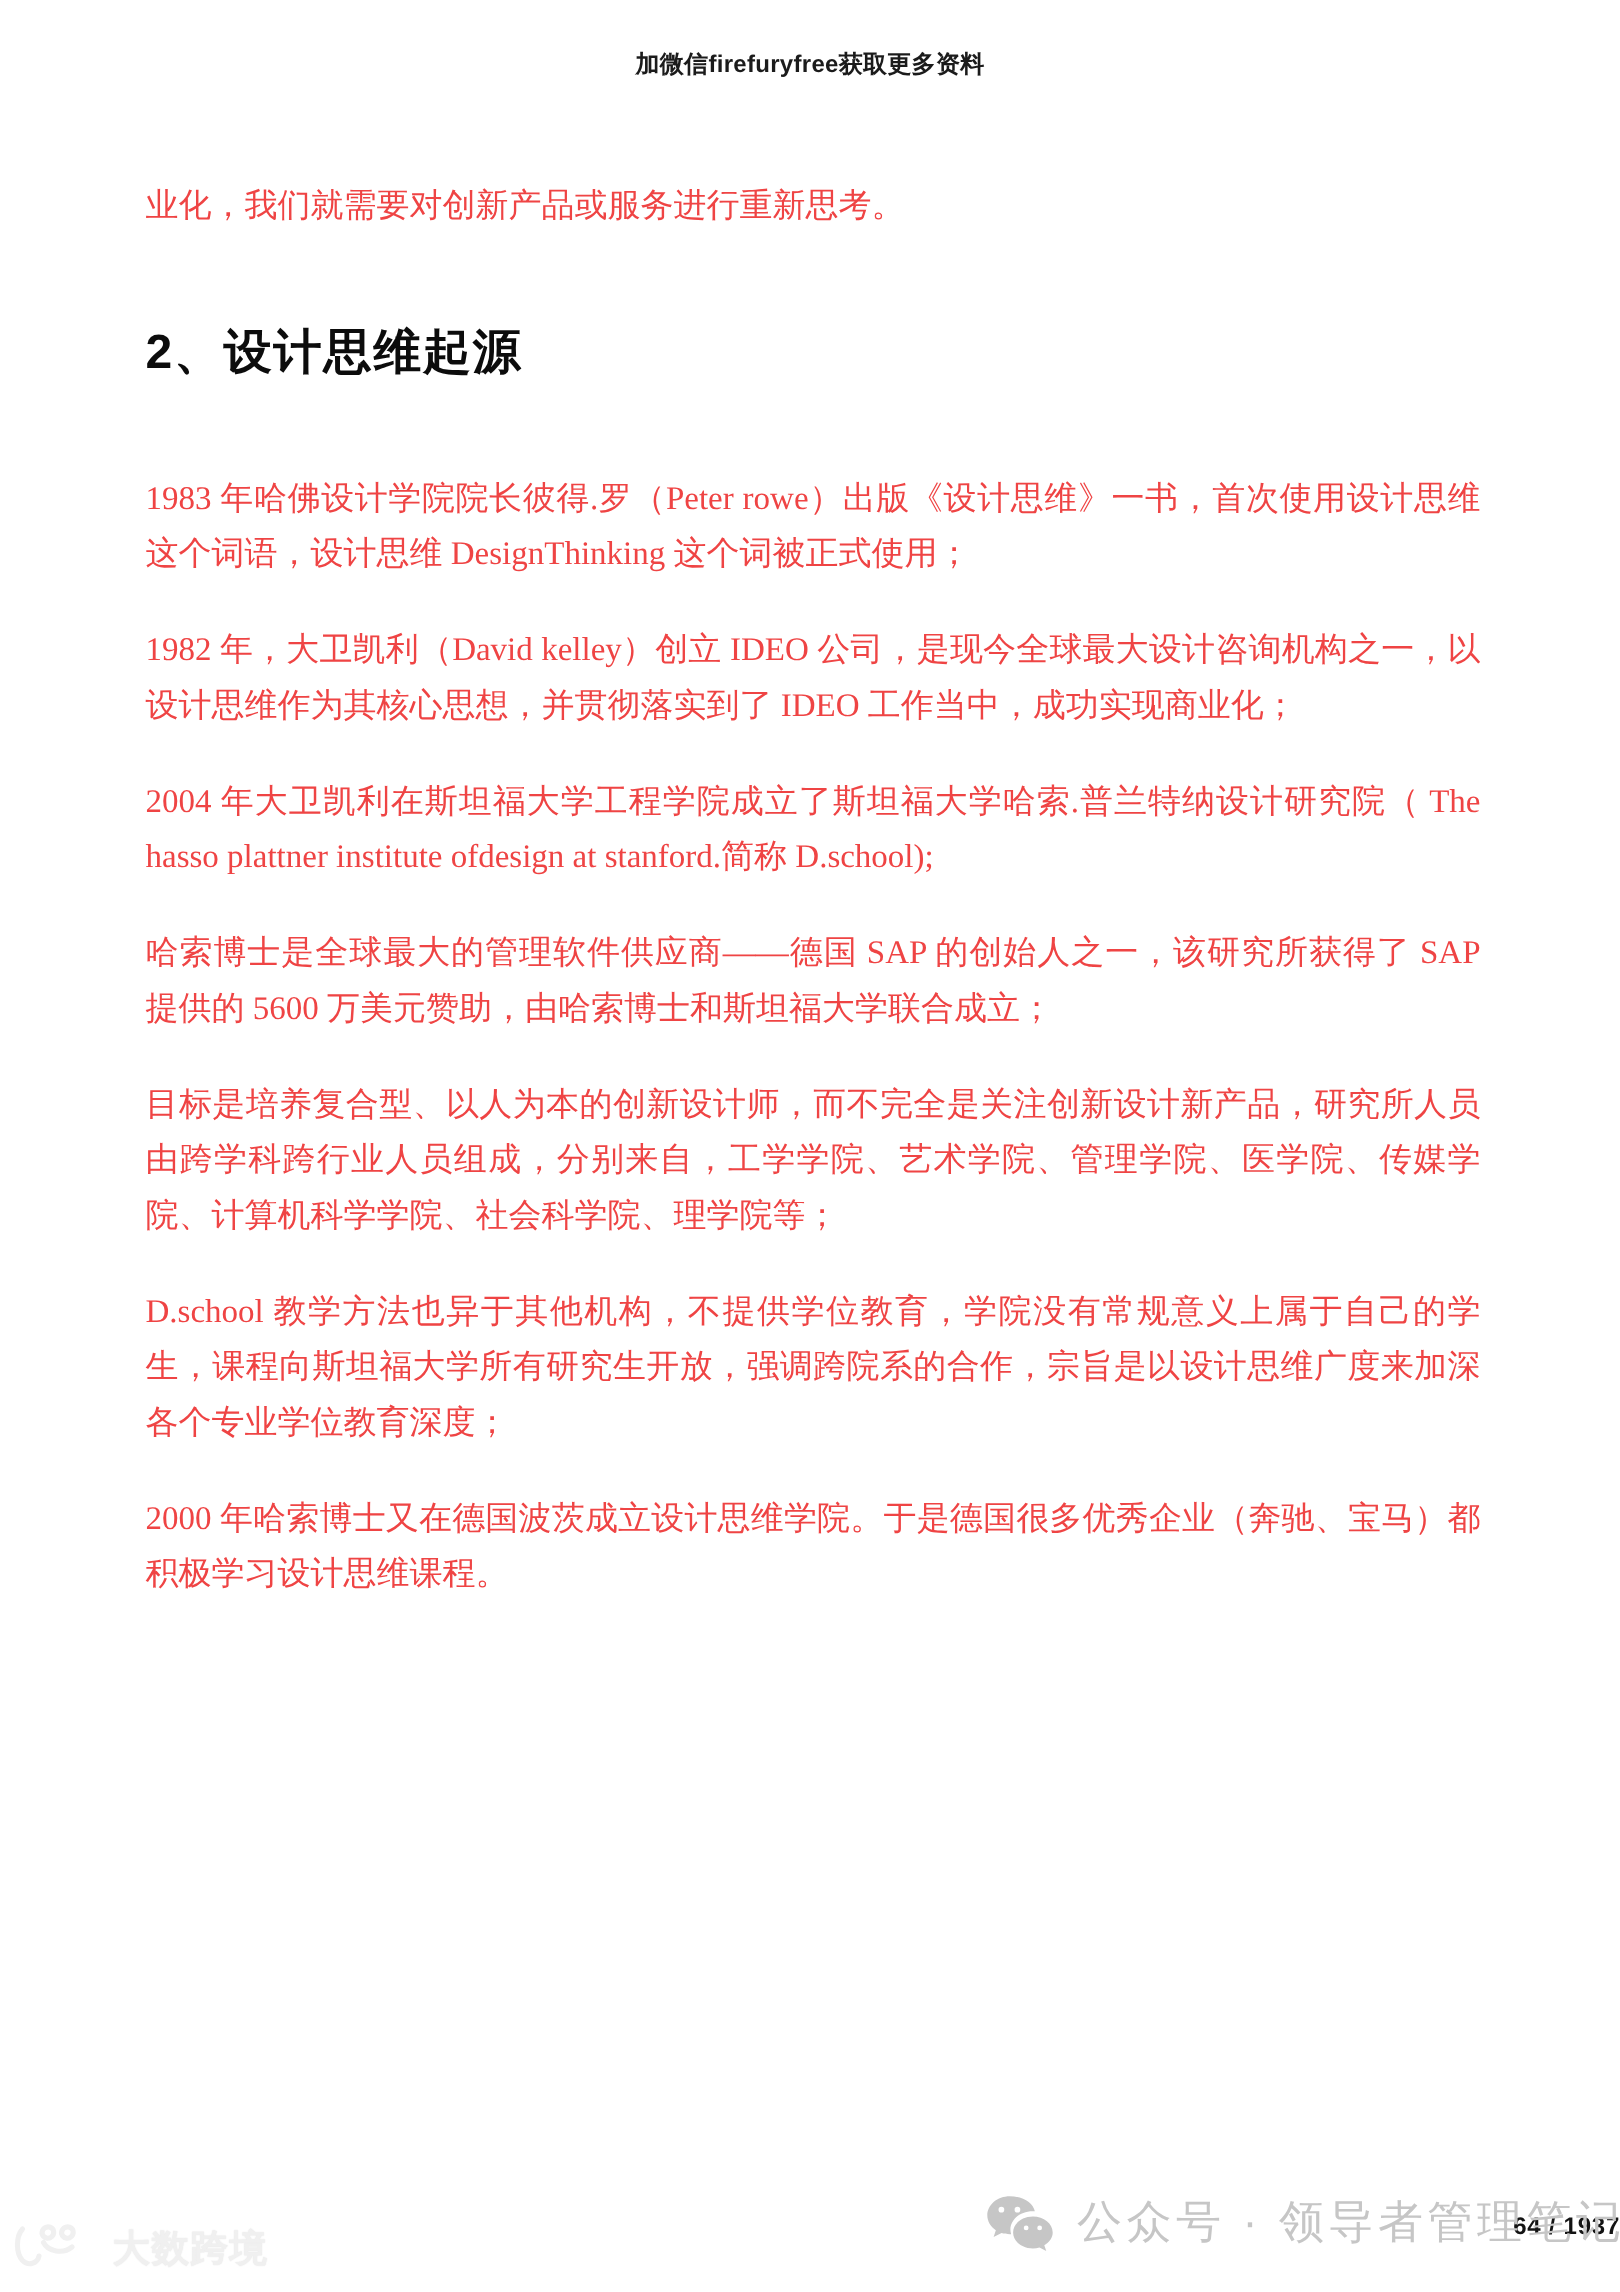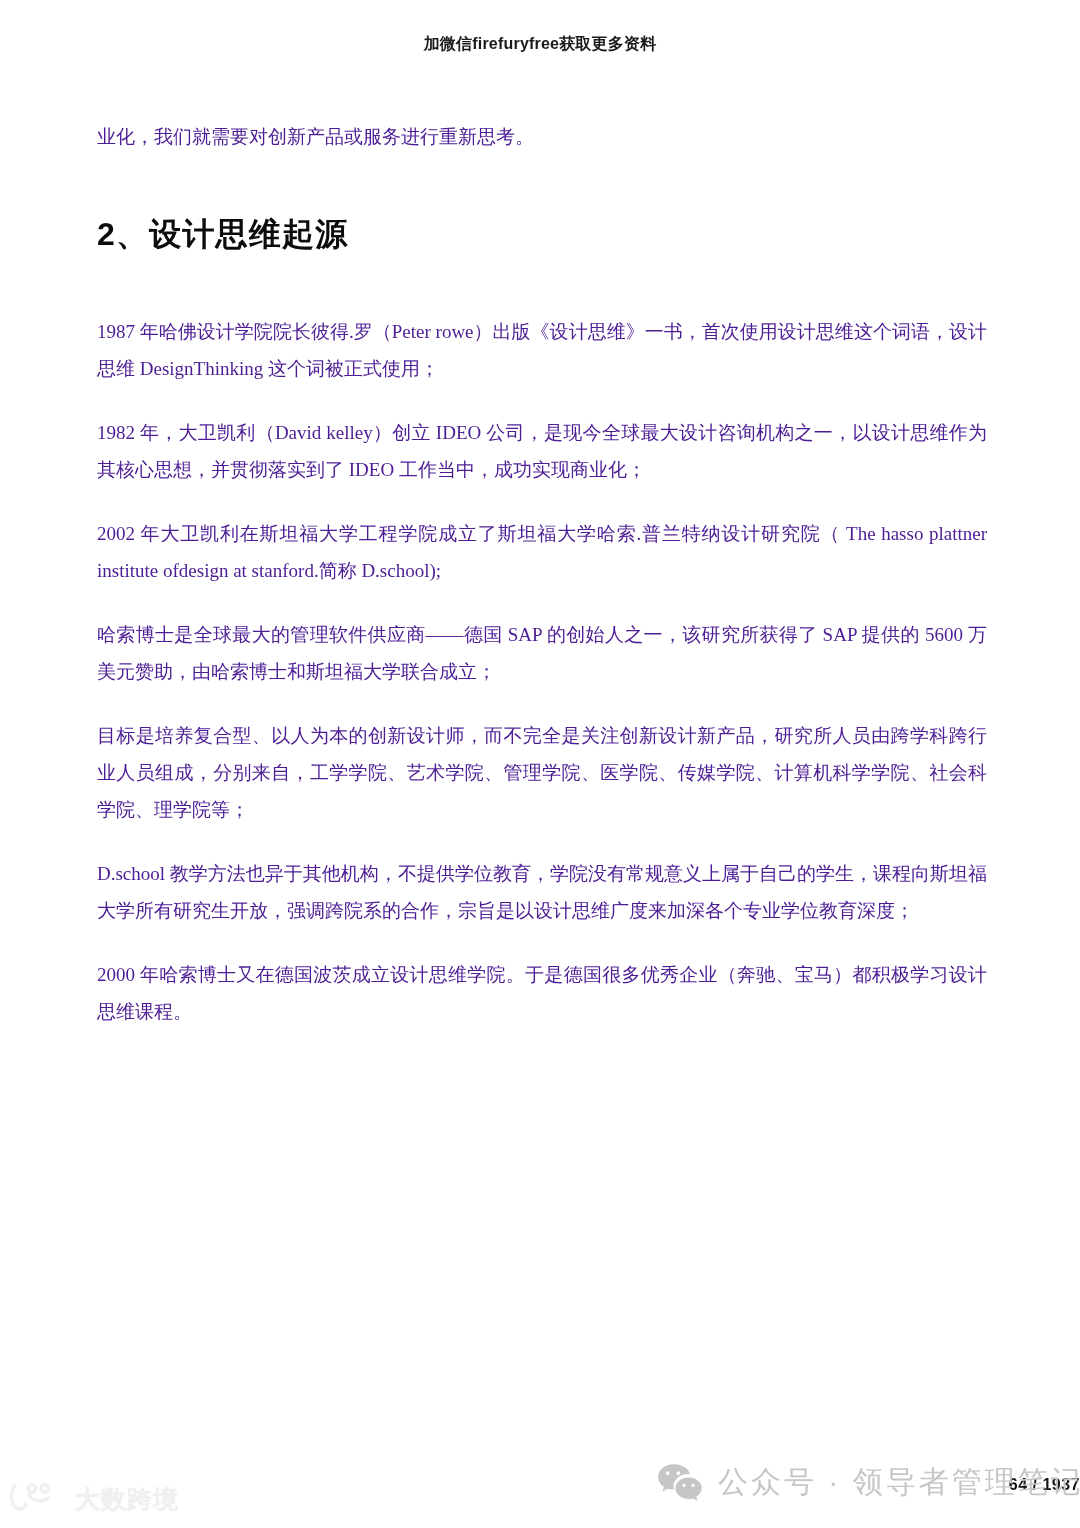--- a/index.html
+++ b/index.html
@@ -43,25 +43,25 @@
 
   
   .content {
     position: absolute;
     top: 118px;
     left: 97px;
     width: 890px;
   }
 
   .para {
-    font-size: 19px;
+    font-size: 22px;
     line-height: 37px;
     text-align: justify;
     text-justify: inter-ideograph;
-    color: #4c1d95;
+    color: #ef4444;
     margin: 0;
     font-family: "Liberation Serif", "DejaVu Serif", serif;
   }
 
   .para.lead {
     margin-bottom: 0;
   }
 
   .spacer-lg { height: 62px; }
   .spacer-md { height: 27px; }
@@ -141,29 +141,29 @@
   <div class="content">
 
     <p class="para lead">业化，我们就需要对创新产品或服务进行重新思考。</p>
 
     <div class="spacer-lg"></div>
 
     <h2 class="section-heading">2、设计思维起源</h2>
 
     <div class="spacer-lg"></div>
 
-    <p class="para">1987 年哈佛设计学院院长彼得.罗（Peter rowe）出版《设计思维》一书，首次使用设计思维这个词语，设计思维 DesignThinking 这个词被正式使用；</p>
+    <p class="para">1983 年哈佛设计学院院长彼得.罗（Peter rowe）出版《设计思维》一书，首次使用设计思维这个词语，设计思维 DesignThinking 这个词被正式使用；</p>
 
     <div class="spacer-md"></div>
 
     <p class="para">1982 年，大卫凯利（David kelley）创立 IDEO 公司，是现今全球最大设计咨询机构之一，以设计思维作为其核心思想，并贯彻落实到了 IDEO 工作当中，成功实现商业化；</p>
 
     <div class="spacer-md"></div>
 
-    <p class="para">2002 年大卫凯利在斯坦福大学工程学院成立了斯坦福大学哈索.普兰特纳设计研究院（ The hasso plattner institute ofdesign at stanford.简称 D.school);</p>
+    <p class="para">2004 年大卫凯利在斯坦福大学工程学院成立了斯坦福大学哈索.普兰特纳设计研究院（ The hasso plattner institute ofdesign at stanford.简称 D.school);</p>
 
     <div class="spacer-md"></div>
 
     <p class="para">哈索博士是全球最大的管理软件供应商——德国 SAP 的创始人之一，该研究所获得了 SAP 提供的 5600 万美元赞助，由哈索博士和斯坦福大学联合成立；</p>
 
     <div class="spacer-md"></div>
 
     <p class="para">目标是培养复合型、以人为本的创新设计师，而不完全是关注创新设计新产品，研究所人员由跨学科跨行业人员组成，分别来自，工学学院、艺术学院、管理学院、医学院、传媒学院、计算机科学学院、社会科学院、理学院等；</p>
 
     <div class="spacer-md"></div>

